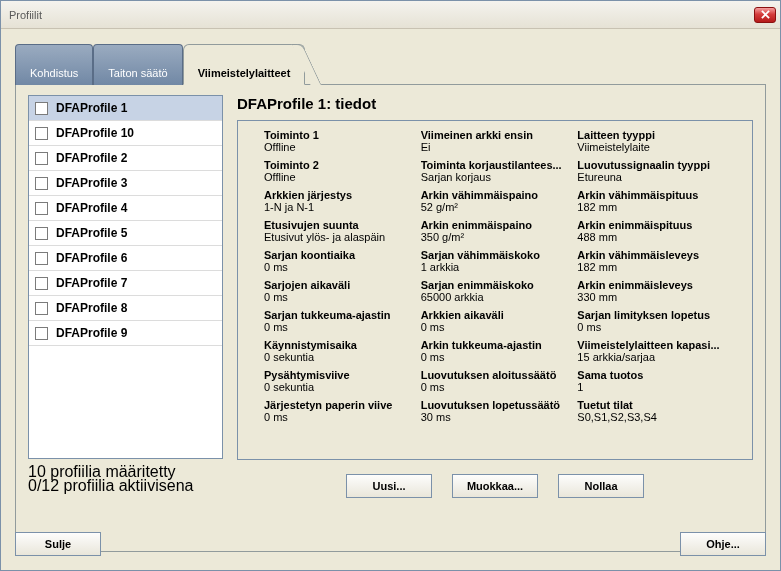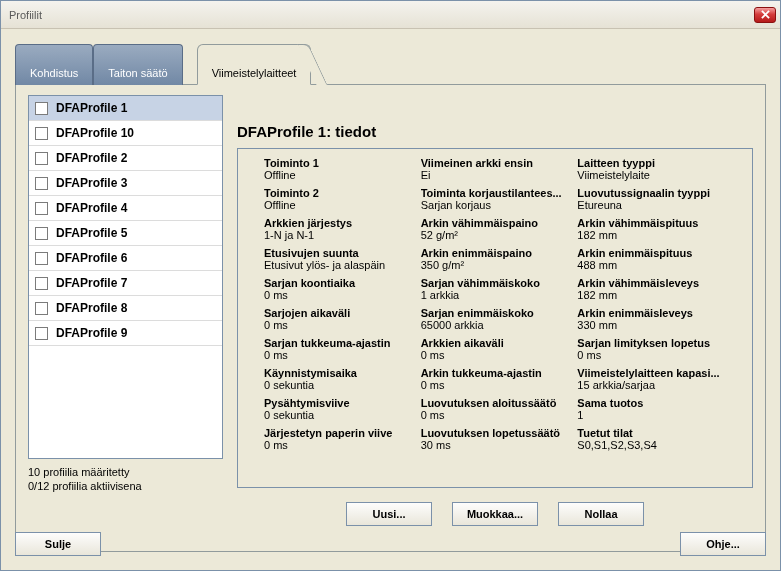--- a/index.html
+++ b/index.html
@@ -67,22 +67,22 @@
   color: #fff;
   border-radius: 4px 4px 0 0;
   border-color: #5a6d87;
 }
 .tab.active {
   background: #ece9d8;
   color: #000;
   border-radius: 6px 6px 0 0;
   border-color: #919b9c;
   border-bottom: 1px solid #ece9d8;
-  font-weight: normal;
-  margin-left: 14px;
+  font-weight: bold;
+  margin-left: 0;
 }
 .tab.active::after{
   content:"";
   position:absolute;
   right:-8px;
   top:-1px;
   bottom:-1px;
   width:10px;
   border-top:1px solid #919b9c;
   border-right:1px solid #919b9c;
@@ -131,33 +131,32 @@
   background: #fff;
   margin-right: 8px;
   flex-shrink: 0;
 }
 .profile-label {
   font-weight: bold;
   color: #000;
 }
 .list-footer {
   margin-top: 6px;
-  font-size: 11px;
+  font-size: 16px;
   color: #000;
   line-height: 14px;
 }
 .right-col {
   flex: 1;
 }
 .detail-title {
   font-size: 15px;
   font-weight: bold;
   color: #000;
   margin-bottom: 8px;
-  margin-top: 28px;
 }
 .detail-box {
   border: 1px solid #7b91a9;
   background: #ece9d8;
   padding: 8px 26px;
   height: 340px;
   display: flex;
   gap: 8px;
 }
 .detail-col {

